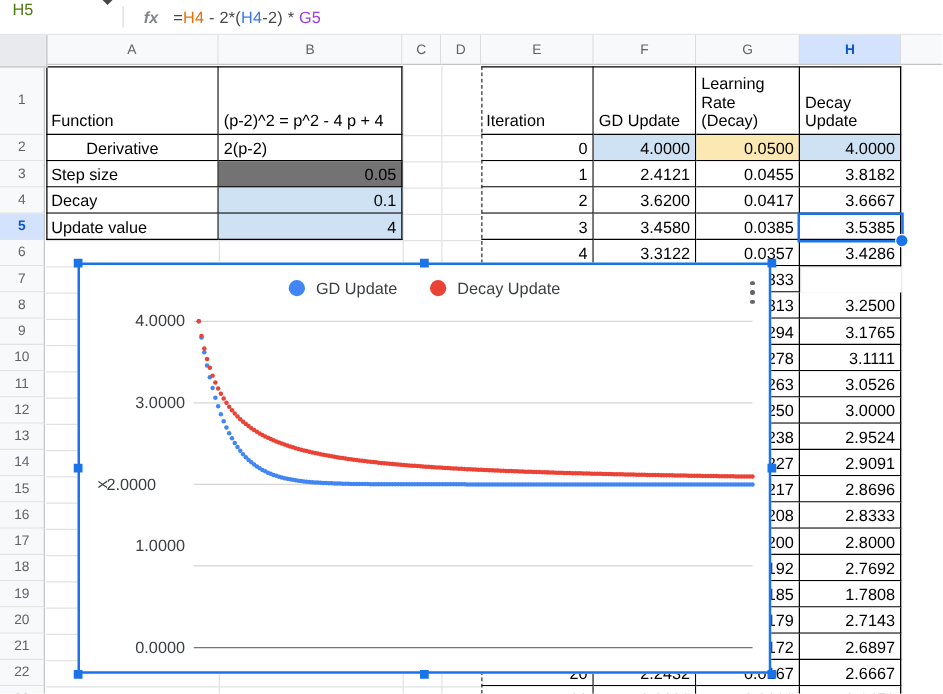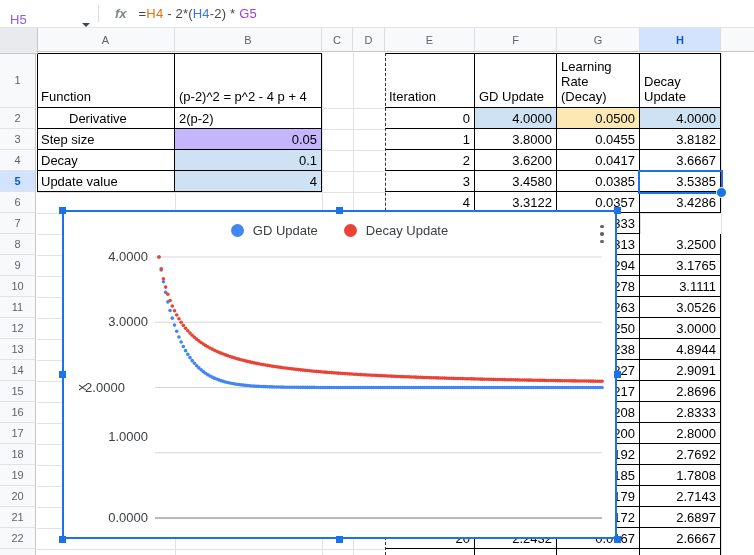--- a/index.html
+++ b/index.html
@@ -2,22 +2,22 @@
 <html><head>
 <meta charset="utf-8">
 <style>
   html,body{margin:0;padding:0;background:#fff;}
   #app{position:relative;width:754px;height:555px;overflow:hidden;
        font-family:"Liberation Sans",sans-serif;background:#fff;
        -webkit-font-smoothing:antialiased;}
   
   .formula-bar{position:absolute;left:0;top:0;width:754px;height:27px;background:#fff;
       border-bottom:1px solid #e3e5e8;display:flex;align-items:center;z-index:60;}
-  .name-box{width:88px;height:27px;display:flex;align-items:flex-end;padding-left:10px;
-      font-size:13px;color:#8b5cf6;cursor:pointer;}
+  .name-box{width:88px;height:27px;display:flex;align-items:flex-start;padding-left:10px;
+      font-size:13px;color:#4d7c0f;cursor:pointer;}
   .name-box .caret{margin-left:auto;margin-right:8px;width:0;height:0;
       border-left:4px solid transparent;border-right:4px solid transparent;border-top:4px solid #444746;}
   .fb-divider{width:1px;height:17px;background:#dadce0;margin:0 6px 0 0;}
   .fx{font-size:13px;font-style:italic;color:#80868b;margin:0 12px 0 10px;font-weight:600;}
   .formula-input{font-size:13px;color:#202124;letter-spacing:.2px;flex:1;cursor:text;white-space:pre;}
   
   .select-all{position:absolute;left:0;top:28px;width:37px;height:25px;background:#e8eaed;
       border-right:1px solid #c6c6c6;border-bottom:1px solid #c6c6c6;z-index:22;cursor:pointer;}
   .col-headers{position:absolute;left:37px;top:28px;height:25px;z-index:21;}
   .col-hdr{position:absolute;top:0;height:24px;background:#f8f9fa;border-right:1px solid #dadce0;
@@ -591,40 +591,40 @@
     <div class="gline" style="left: 37px; top: 465px; width: 684px; height: 1px;"></div>
     <div class="gline" style="left: 37px; top: 486px; width: 684px; height: 1px;"></div>
     <div class="gline" style="left: 37px; top: 507px; width: 684px; height: 1px;"></div>
     <div class="gline" style="left: 37px; top: 528px; width: 684px; height: 1px;"></div>
     <div class="gline" style="left: 37px; top: 549px; width: 684px; height: 1px;"></div>
     <div class="cell hdrcell" style="left: 37px; top: 53px; width: 138px; height: 55px;">Function</div>
     <div class="cell hdrcell" style="left: 175px; top: 53px; width: 147px; height: 55px;">(p-2)^2 = p^2 - 4 p + 4</div>
     <div class="cell" style="left: 37px; top: 108px; width: 138px; height: 21px; padding-left: 32px;">Derivative</div>
     <div class="cell" style="left: 175px; top: 108px; width: 147px; height: 21px;">2(p-2)</div>
     <div class="cell" style="left: 37px; top: 129px; width: 138px; height: 21px;">Step size</div>
-    <div class="cell num" style="left: 175px; top: 129px; width: 147px; height: 21px; background: #c4b5fd;">0.05</div>
+    <div class="cell num" style="left: 175px; top: 129px; width: 147px; height: 21px; background: #737373;">0.05</div>
     <div class="cell" style="left: 37px; top: 150px; width: 138px; height: 21px;">Decay</div>
     <div class="cell num" style="left: 175px; top: 150px; width: 147px; height: 21px; background: rgb(207, 226, 243);">0.1</div>
     <div class="cell" style="left: 37px; top: 171px; width: 138px; height: 21px;">Update value</div>
     <div class="cell num" style="left: 175px; top: 171px; width: 147px; height: 21px; background: rgb(207, 226, 243);">4</div>
     <div class="tbl-edge" style="left: 37px; top: 53px; width: 285px; height: 1px; background: rgb(0, 0, 0); z-index: 14;"></div>
     <div class="tbl-edge" style="left: 37px; top: 53px; width: 1px; height: 139px; background: rgb(0, 0, 0); z-index: 14;"></div>
     <div class="cell hdrcell" style="left: 385px; top: 53px; width: 90px; height: 55px;">Iteration</div>
     <div class="cell hdrcell" style="left: 475px; top: 53px; width: 82px; height: 55px;">GD Update</div>
     <div class="cell hdrcell" style="left: 557px; top: 53px; width: 83px; height: 55px;">Learning
 Rate
 (Decay)</div>
     <div class="cell hdrcell" style="left: 640px; top: 53px; width: 81px; height: 55px;">Decay
 Update</div>
     <div class="cell num" style="left: 385px; top: 108px; width: 90px; height: 21px;">0</div>
     <div class="cell num" style="left: 475px; top: 108px; width: 82px; height: 21px; background: rgb(207, 226, 243);">4.0000</div>
     <div class="cell num" style="left: 557px; top: 108px; width: 83px; height: 21px; background: rgb(252, 232, 178);">0.0500</div>
     <div class="cell num" style="left: 640px; top: 108px; width: 81px; height: 21px; background: rgb(207, 226, 243);">4.0000</div>
     <div class="cell num" style="left: 385px; top: 129px; width: 90px; height: 21px;">1</div>
-    <div class="cell num" style="left: 475px; top: 129px; width: 82px; height: 21px;">3.8000</div>
+    <div class="cell num" style="left: 475px; top: 129px; width: 82px; height: 21px;">2.4121</div>
     <div class="cell num" style="left: 557px; top: 129px; width: 83px; height: 21px;">0.0455</div>
     <div class="cell num" style="left: 640px; top: 129px; width: 81px; height: 21px;">3.8182</div>
     <div class="cell num" style="left: 385px; top: 150px; width: 90px; height: 21px;">2</div>
     <div class="cell num" style="left: 475px; top: 150px; width: 82px; height: 21px;">3.6200</div>
     <div class="cell num" style="left: 557px; top: 150px; width: 83px; height: 21px;">0.0417</div>
     <div class="cell num" style="left: 640px; top: 150px; width: 81px; height: 21px; text-align: right;">3.6667</div>
     <div class="cell num" style="left: 385px; top: 171px; width: 90px; height: 21px;">3</div>
     <div class="cell num" style="left: 475px; top: 171px; width: 82px; height: 21px;">3.4580</div>
     <div class="cell num" style="left: 557px; top: 171px; width: 83px; height: 21px;">0.0385</div>
     <div class="cell num" style="left: 640px; top: 171px; width: 81px; height: 21px;">3.5385</div>
@@ -651,21 +651,21 @@
     <div class="cell num" style="left: 475px; top: 297px; width: 82px; height: 21px;">2.7748</div>
     <div class="cell num" style="left: 557px; top: 297px; width: 83px; height: 21px;">0.0263</div>
     <div class="cell num" style="left: 640px; top: 297px; width: 81px; height: 21px;">3.0526</div>
     <div class="cell num" style="left: 385px; top: 318px; width: 90px; height: 21px;">10</div>
     <div class="cell num" style="left: 475px; top: 318px; width: 82px; height: 21px;">2.6974</div>
     <div class="cell num" style="left: 557px; top: 318px; width: 83px; height: 21px;">0.0250</div>
     <div class="cell num" style="left: 640px; top: 318px; width: 81px; height: 21px;">3.0000</div>
     <div class="cell num" style="left: 385px; top: 339px; width: 90px; height: 21px;">11</div>
     <div class="cell num" style="left: 475px; top: 339px; width: 82px; height: 21px;">2.6276</div>
     <div class="cell num" style="left: 557px; top: 339px; width: 83px; height: 21px;">0.0238</div>
-    <div class="cell num" style="left: 640px; top: 339px; width: 81px; height: 21px;">4.8944</div>
+    <div class="cell num" style="left: 640px; top: 339px; width: 81px; height: 21px;">2.9524</div>
     <div class="cell num" style="left: 385px; top: 360px; width: 90px; height: 21px;">12</div>
     <div class="cell num" style="left: 475px; top: 360px; width: 82px; height: 21px;">2.5649</div>
     <div class="cell num" style="left: 557px; top: 360px; width: 83px; height: 21px;">0.0227</div>
     <div class="cell num" style="left: 640px; top: 360px; width: 81px; height: 21px;">2.9091</div>
     <div class="cell num" style="left: 385px; top: 381px; width: 90px; height: 21px;">13</div>
     <div class="cell num" style="left: 475px; top: 381px; width: 82px; height: 21px;">2.5084</div>
     <div class="cell num" style="left: 557px; top: 381px; width: 83px; height: 21px;">0.0217</div>
     <div class="cell num" style="left: 640px; top: 381px; width: 81px; height: 21px;">2.8696</div>
     <div class="cell num" style="left: 385px; top: 402px; width: 90px; height: 21px;">14</div>
     <div class="cell num" style="left: 475px; top: 402px; width: 82px; height: 21px;">2.4575</div>

